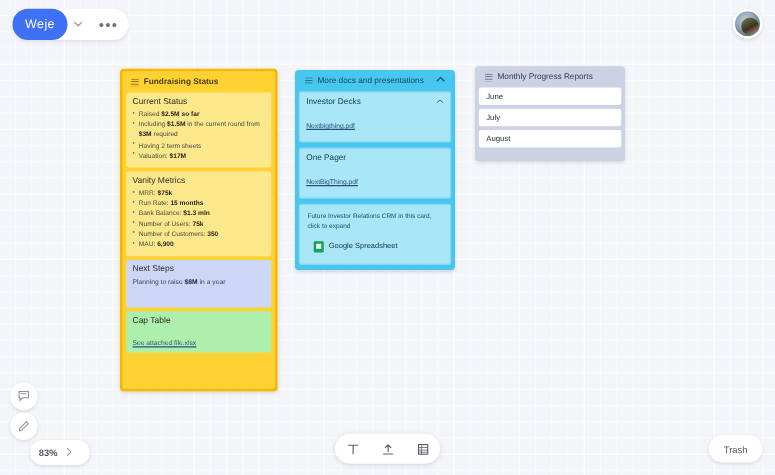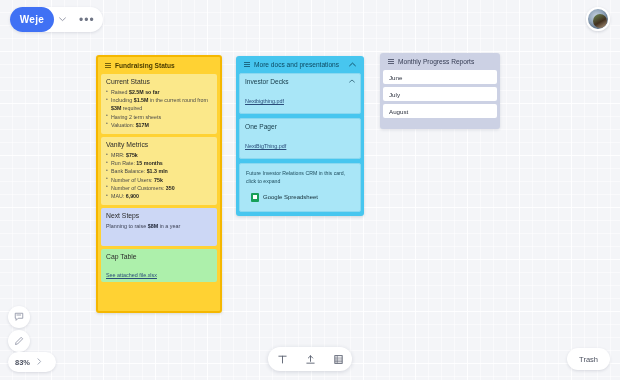--- a/index.html
+++ b/index.html
@@ -30,21 +30,21 @@
     background: #ffffff;
     border-radius: 13px;
     box-shadow: 0 1px 3px rgba(40,50,80,0.13);
     padding-right: 8px;
   }
   .logo {
     width: 44px; height: 25px;
     background: #4071f4;
     border-radius: 13px;
     color: #fff;
-    font-size: 10px; font-weight: bold;
+    font-size: 10px; font-weight: normal;
     display: flex; align-items: center; justify-content: center;
     letter-spacing: .3px;
   }
   .doctitle {
     font-size: 9.5px; color: #20222a;
     padding: 0 10px 0 11px;
     white-space: nowrap;
   }
   .chev-btn {
     width: 16px; height: 16px;
@@ -197,21 +197,21 @@
     position: absolute;
     width: 22px; height: 22px; border-radius: 50%;
     background: #ffffff;
     box-shadow: 0 1px 3px rgba(40,50,80,0.14);
     display: flex; align-items: center; justify-content: center;
     color: #8b90a2;
   }
   #btn-comment { left: 8px; top: 306px; }
   #btn-pen     { left: 8px; top: 330px; }
   #zoom-pill {
-    position: absolute; left: 8px; top: 352px;
+    position: absolute; left: 24px; top: 352px;
     height: 20px; min-width: 48px;
     background: #ffffff; border-radius: 10px;
     box-shadow: 0 1px 3px rgba(40,50,80,0.14);
     display: flex; align-items: center; gap: 7px;
     padding: 0 7px;
     text-align: center;
   }
   #zoom-pill .zval { font-size: 7.5px; color: #4d5261; font-weight: bold; }
   #zoom-pill .zarrow { font-size: 7px; color: #9aa0b0; }
 

